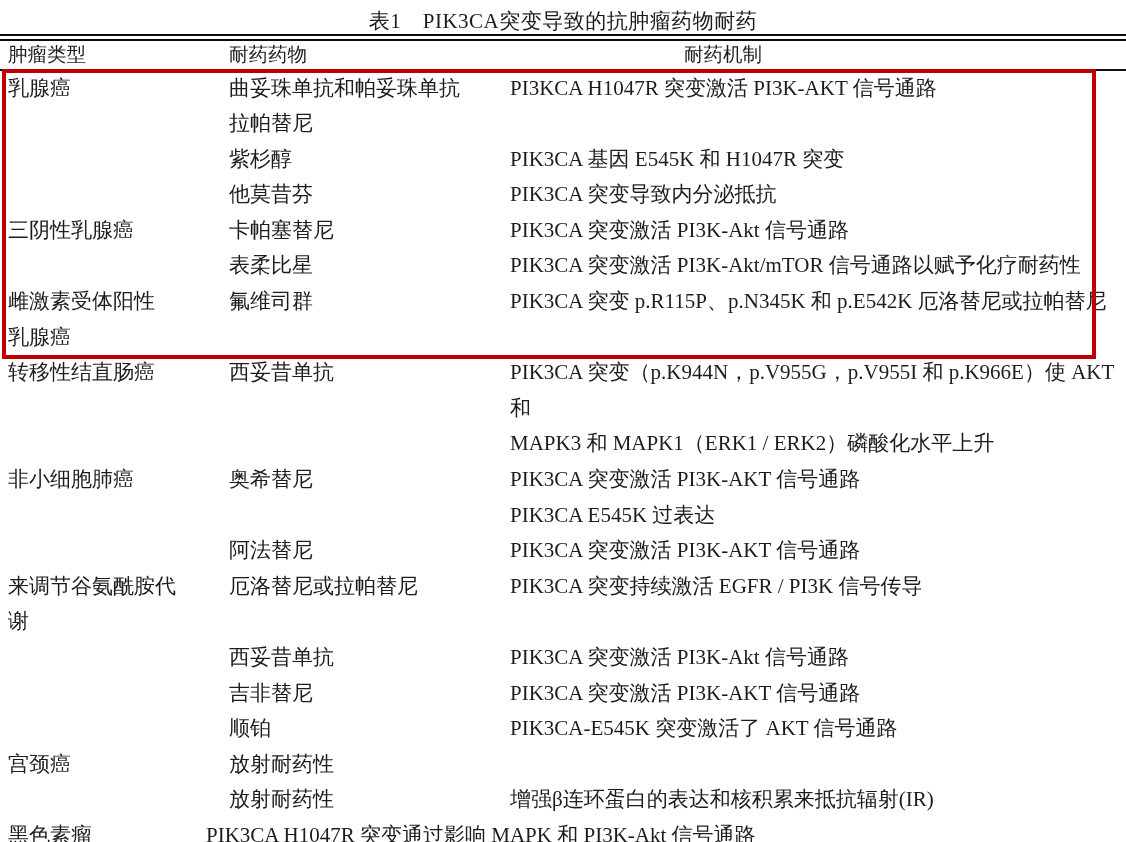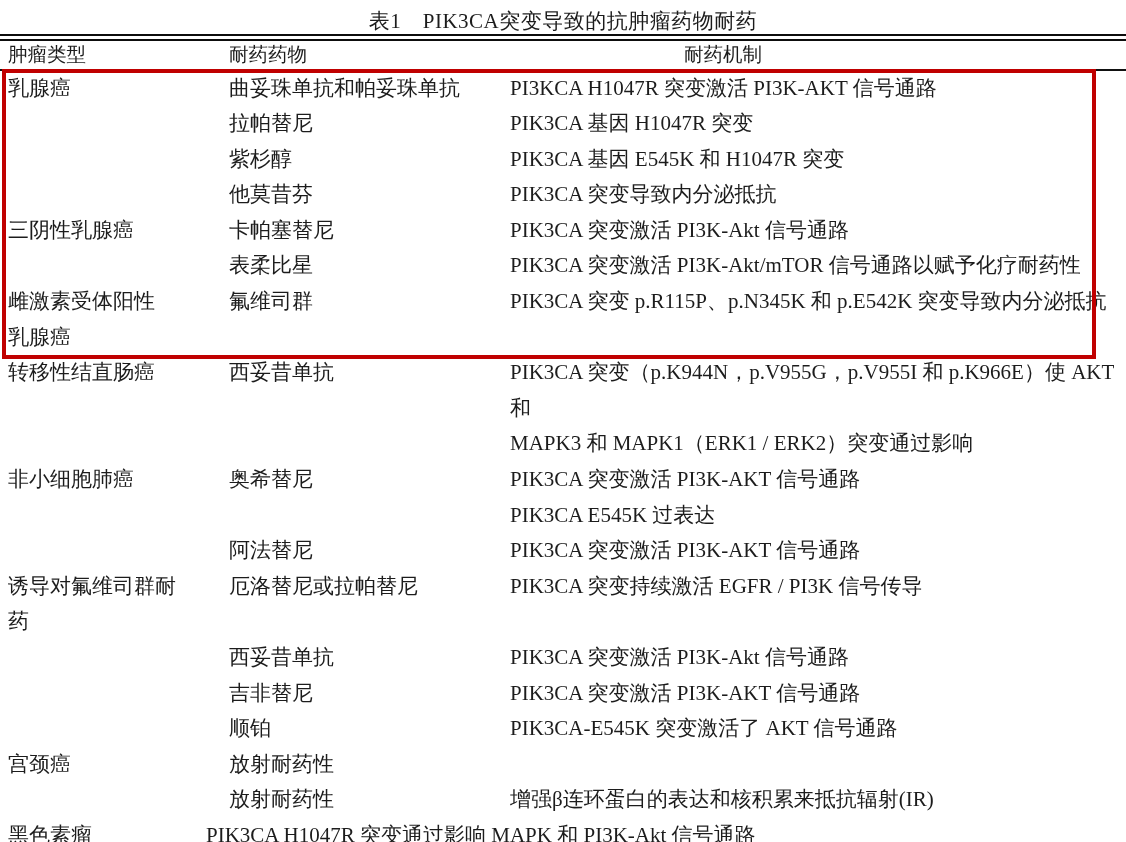--- a/index.html
+++ b/index.html
@@ -75,21 +75,20 @@
   <div class="tbody" id="tbody">
   <div class="row">
     <div class="col1 cell">乳腺癌</div>
     <div class="col2 cell">曲妥珠单抗和帕妥珠单抗</div>
     <div class="col3 cell">PI3KCA H1047R 突变激活 PI3K-AKT 信号通路</div>
   </div>
 
   <div class="row">
     <div class="col1 cell"></div>
     <div class="col2 cell">拉帕替尼</div>
-    <div class="col3 cell">PIK3CA 基因 H1047R 突变</div>
   </div>
 
   <div class="row">
     <div class="col1 cell"></div>
     <div class="col2 cell">紫杉醇</div>
     <div class="col3 cell">PIK3CA 基因 E545K 和 H1047R 突变</div>
   </div>
 
   <div class="row">
     <div class="col1 cell"></div>
@@ -106,45 +105,45 @@
   <div class="row">
     <div class="col1 cell"></div>
     <div class="col2 cell">表柔比星</div>
     <div class="col3 cell">PIK3CA 突变激活 PI3K-Akt/mTOR 信号通路以赋予化疗耐药性</div>
   </div>
 
   <div class="row">
     <div class="col1 cell">雌激素受体阳性
 乳腺癌</div>
     <div class="col2 cell">氟维司群</div>
-    <div class="col3 cell">PIK3CA 突变 p.R115P、p.N345K 和 p.E542K 突变导致内分泌抵抗</div>
+    <div class="col3 cell">PIK3CA 突变 p.R115P、p.N345K 和 p.E542K 厄洛替尼或拉帕替尼</div>
   </div>
 
   <div class="row">
     <div class="col1 cell">转移性结直肠癌</div>
     <div class="col2 cell">西妥昔单抗</div>
     <div class="col3 cell">PIK3CA 突变（p.K944N，p.V955G，p.V955I 和 p.K966E）使 AKT 和
-MAPK3 和 MAPK1（ERK1 / ERK2）突变通过影响</div>
+MAPK3 和 MAPK1（ERK1 / ERK2）磷酸化水平上升</div>
   </div>
 
   <div class="row">
     <div class="col1 cell">非小细胞肺癌</div>
     <div class="col2 cell">奥希替尼</div>
     <div class="col3 cell">PIK3CA 突变激活 PI3K-AKT 信号通路
 PIK3CA E545K 过表达</div>
   </div>
 
   <div class="row">
     <div class="col1 cell"></div>
     <div class="col2 cell">阿法替尼</div>
     <div class="col3 cell">PIK3CA 突变激活 PI3K-AKT 信号通路</div>
   </div>
 
   <div class="row">
-    <div class="col1 cell">诱导对氟维司群耐药</div>
+    <div class="col1 cell">来调节谷氨酰胺代谢</div>
     <div class="col2 cell">厄洛替尼或拉帕替尼</div>
     <div class="col3 cell">PIK3CA 突变持续激活 EGFR / PI3K 信号传导</div>
   </div>
 
   <div class="row">
     <div class="col1 cell"></div>
     <div class="col2 cell">西妥昔单抗</div>
     <div class="col3 cell">PIK3CA 突变激活 PI3K-Akt 信号通路</div>
   </div>
 

